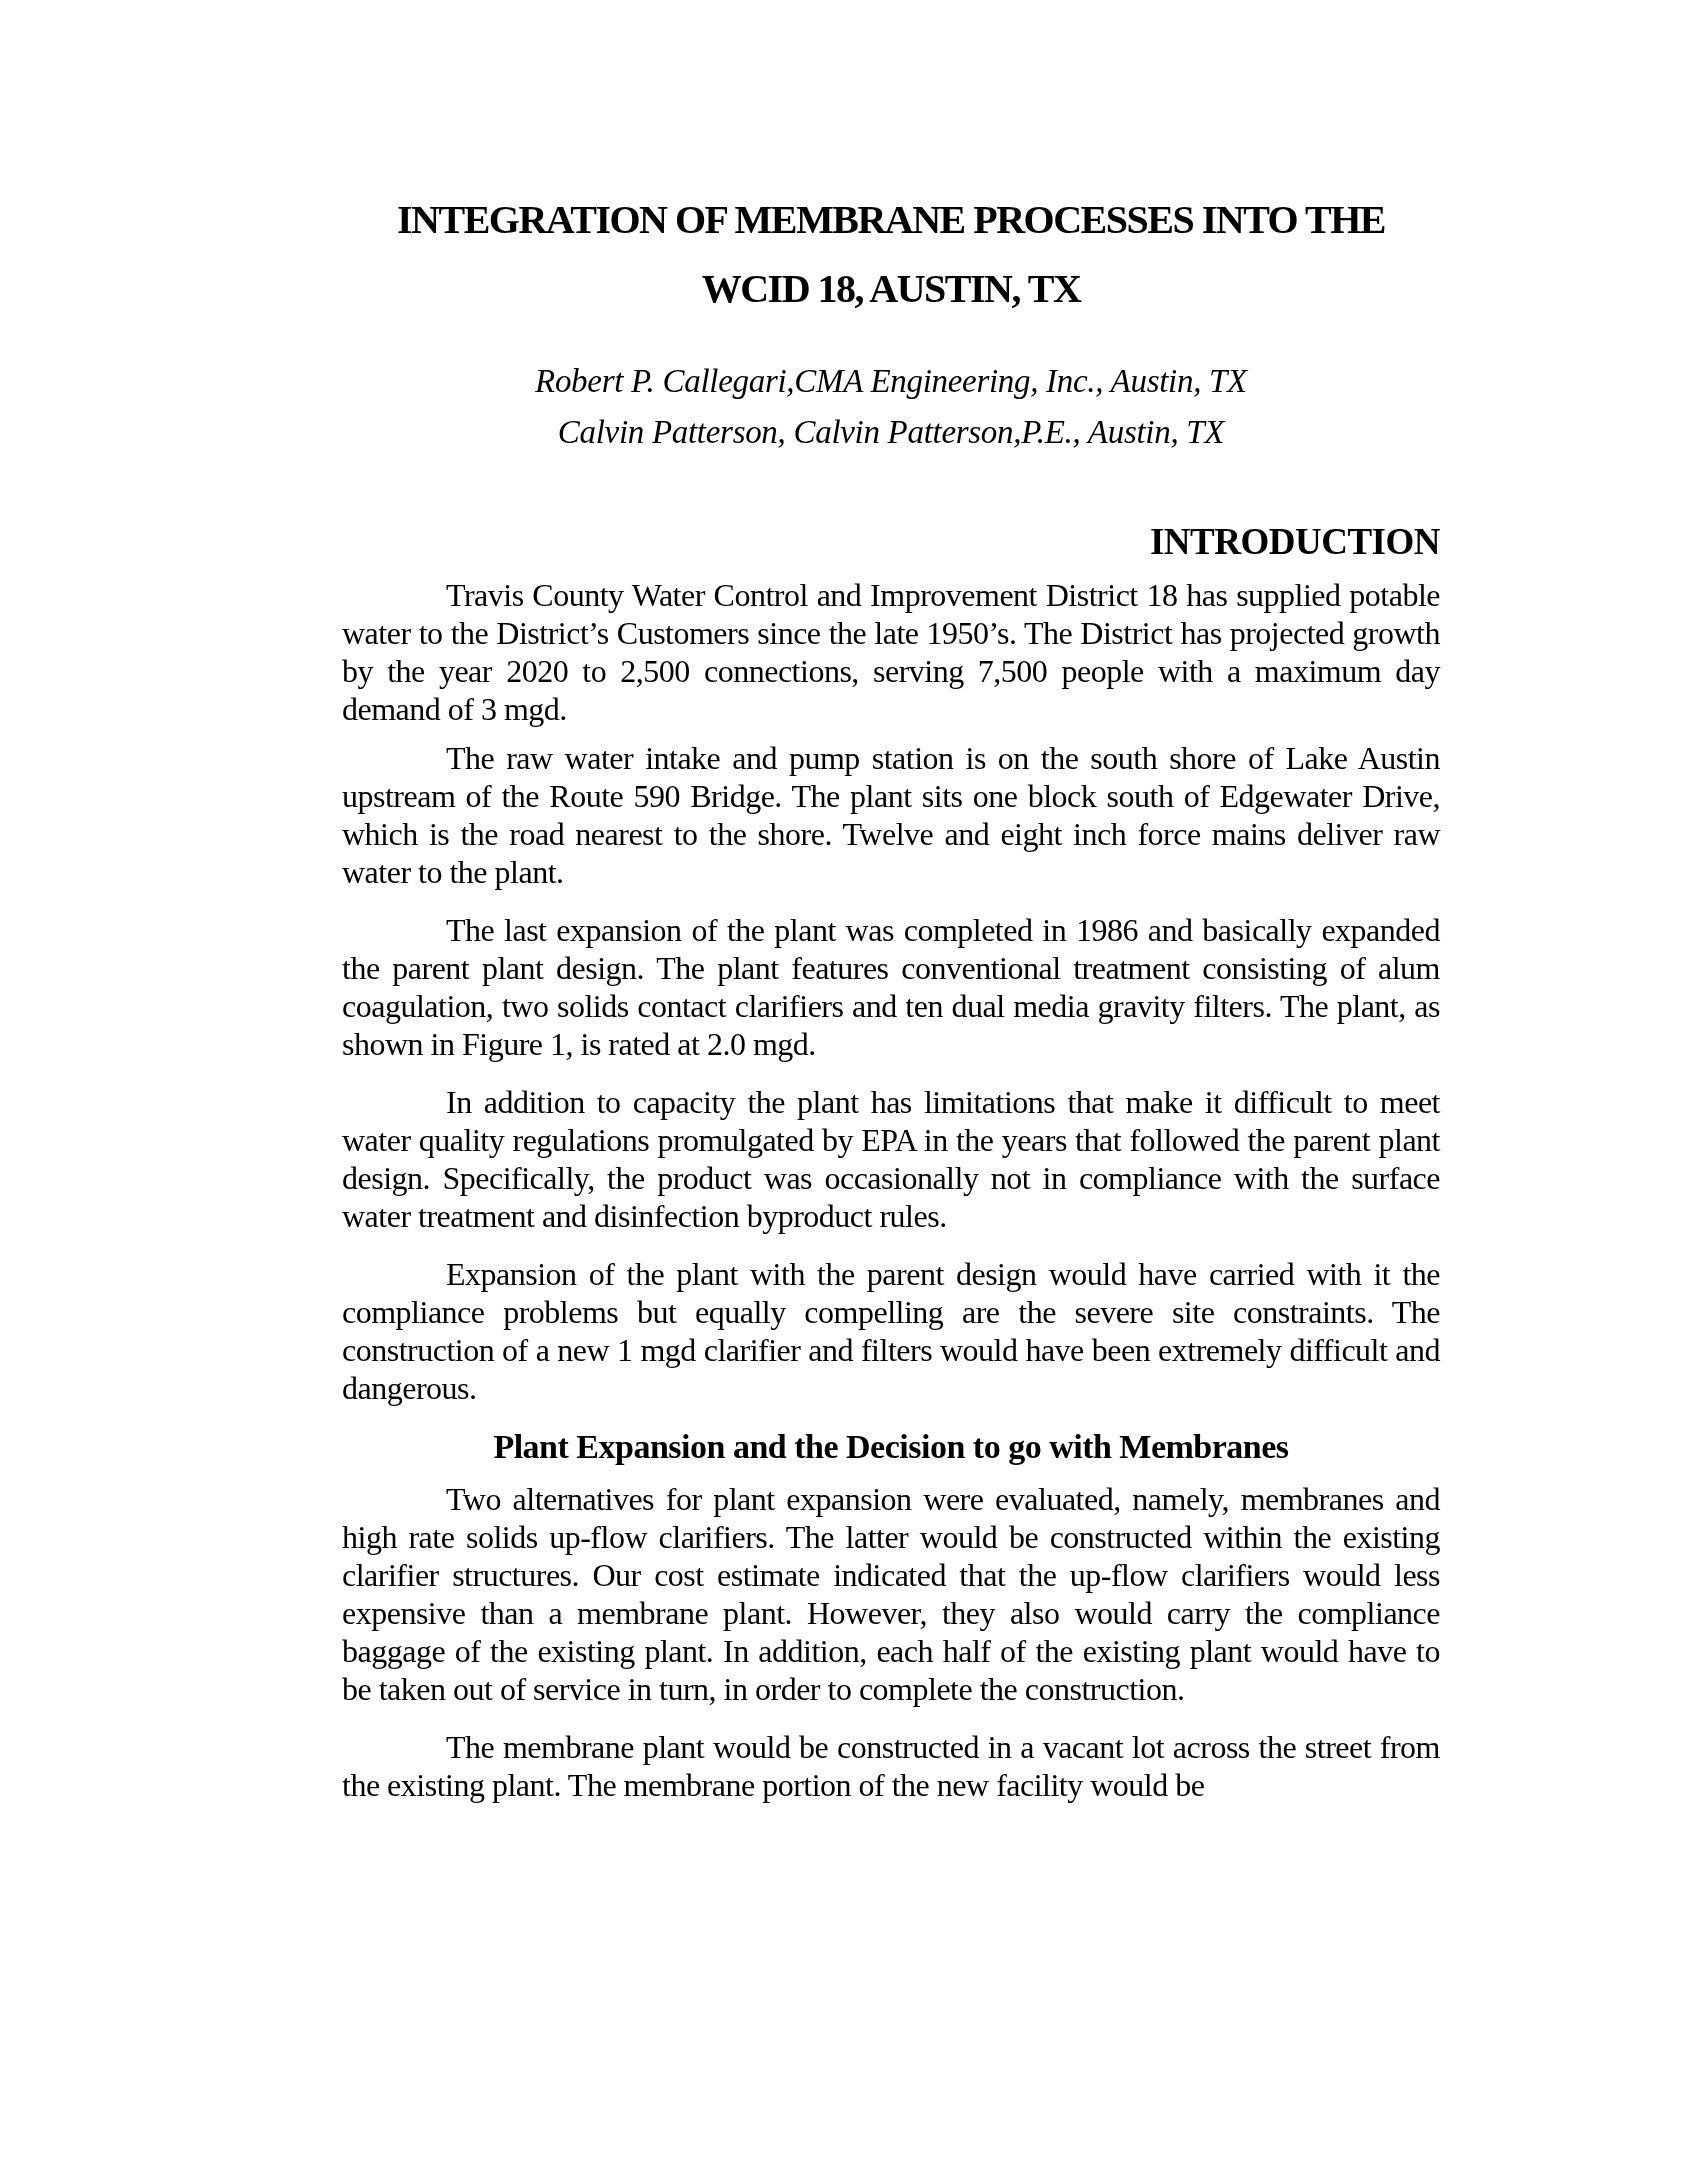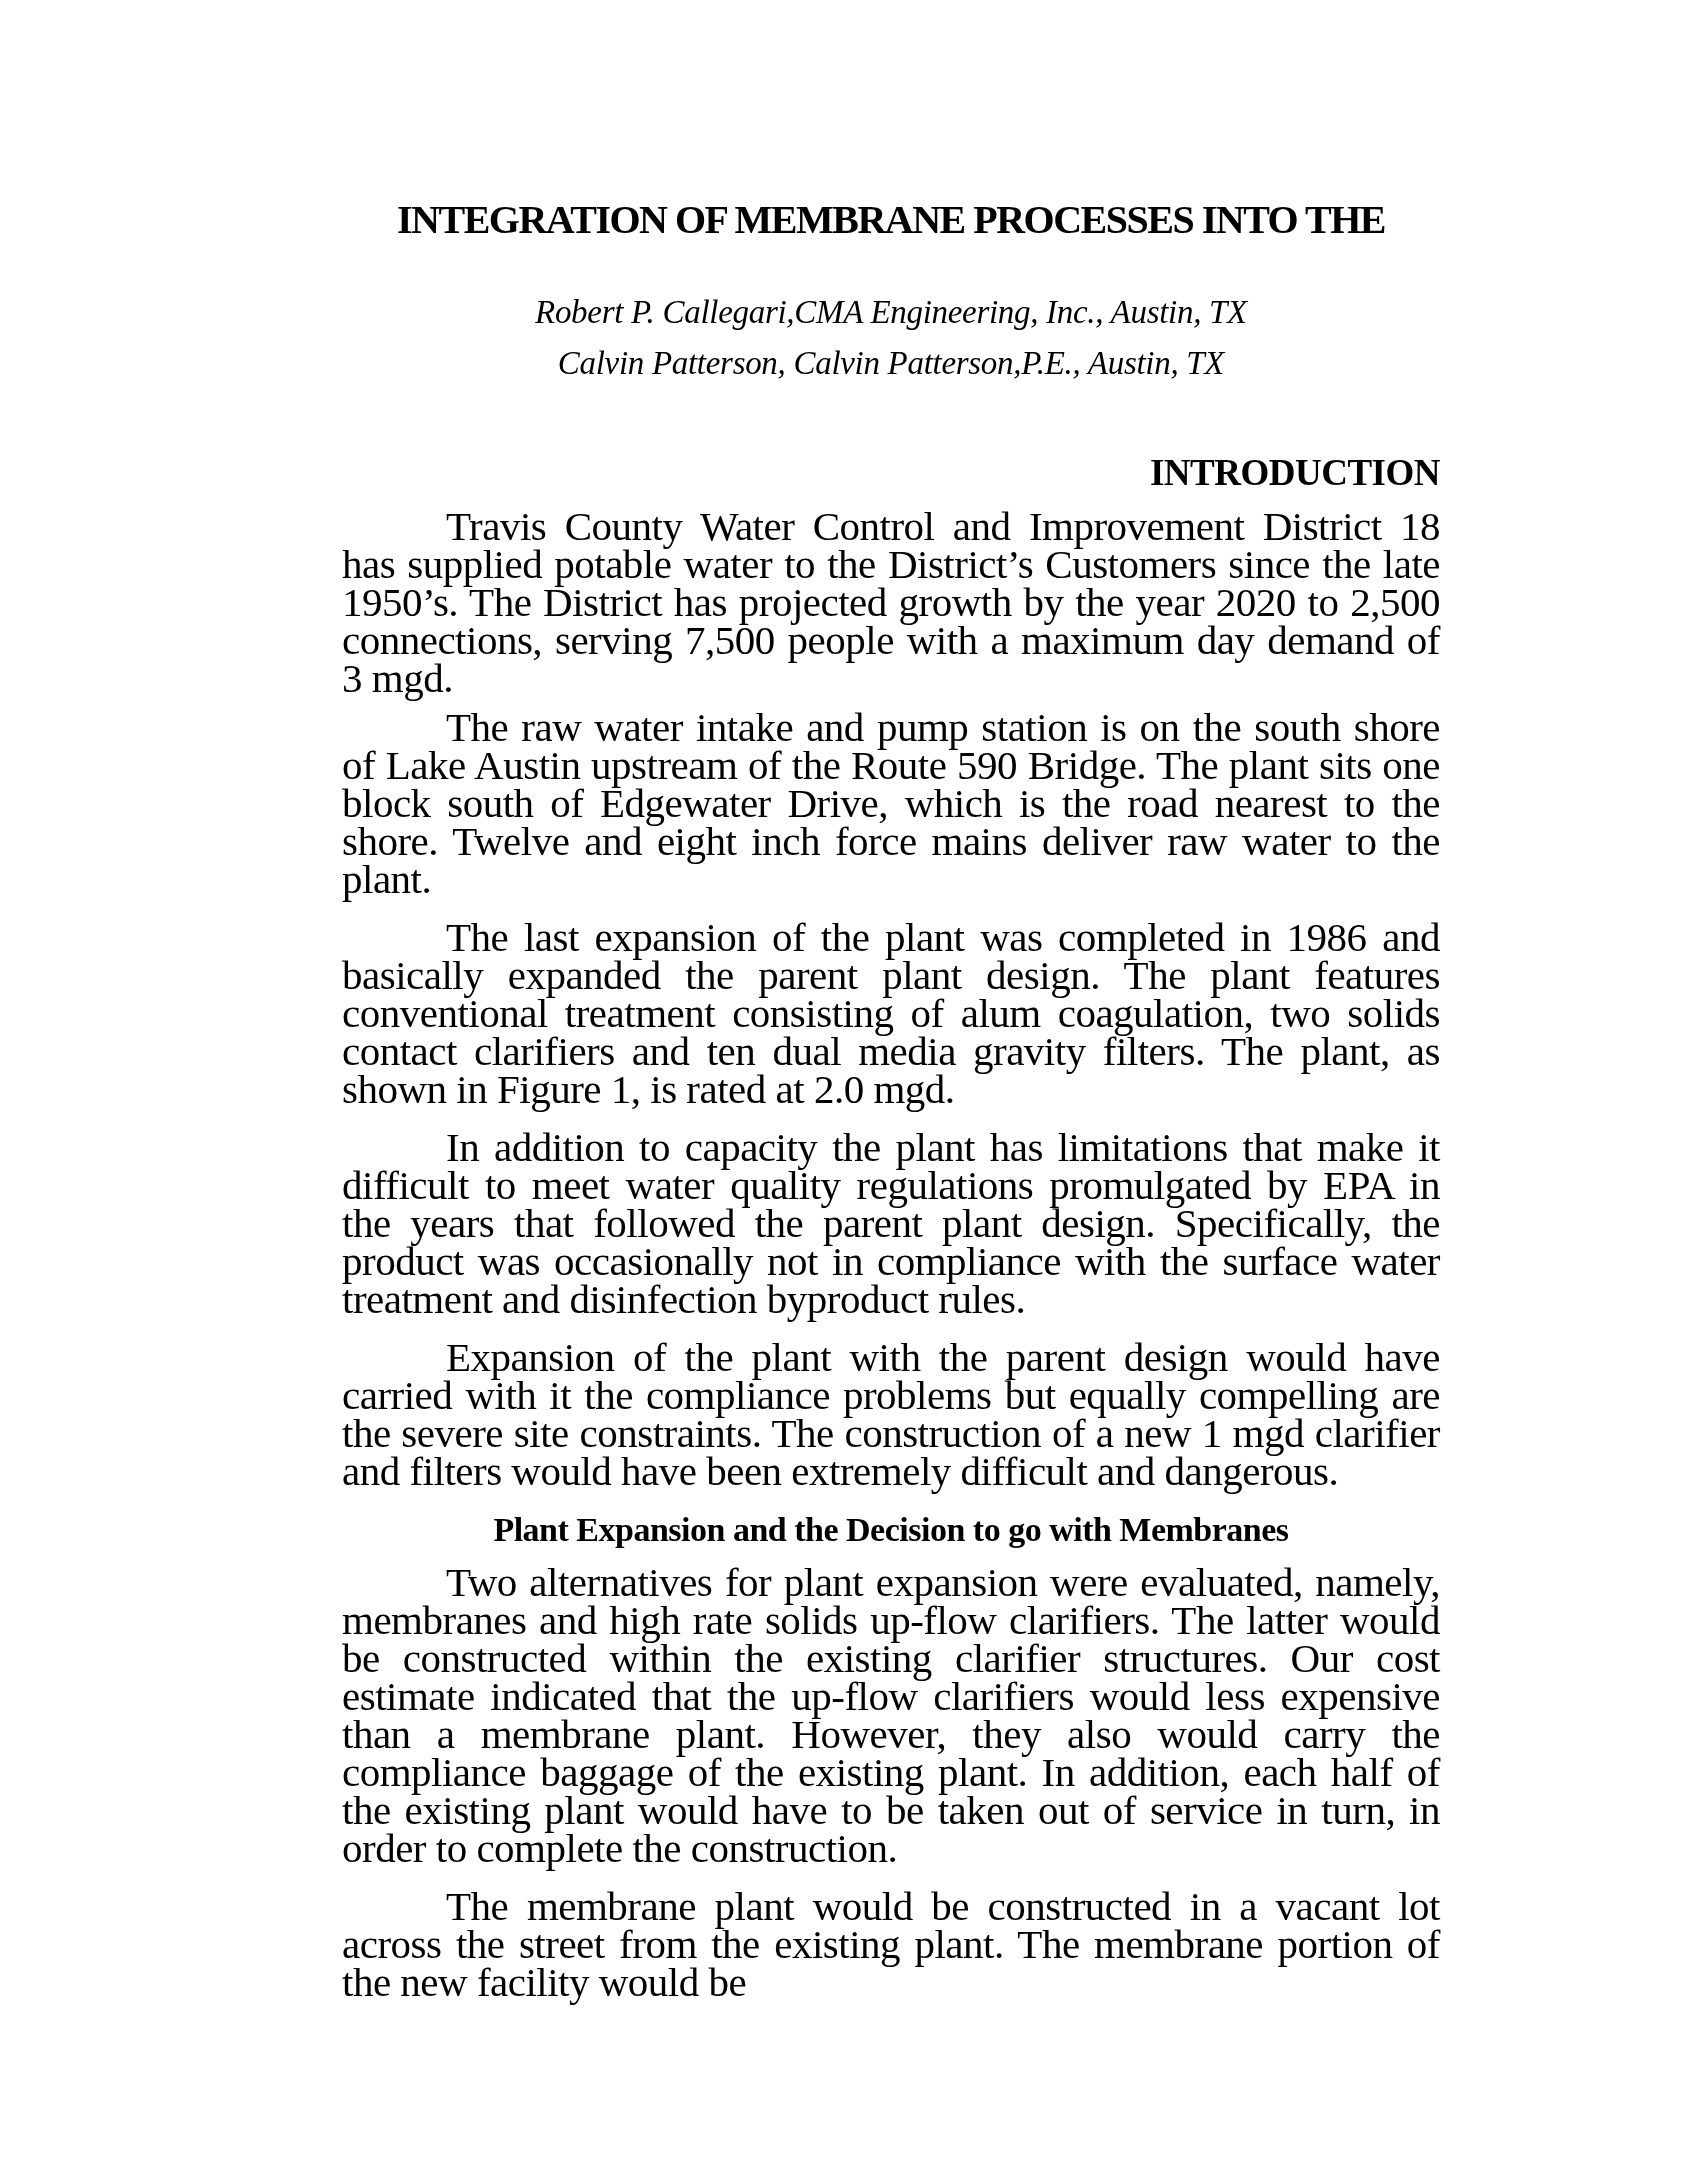--- a/index.html
+++ b/index.html
@@ -56,36 +56,37 @@
   }
   .subsection-heading {
     margin-top: 18px;
     font-size: 34px;
     font-weight: bold;
     line-height: 44px;
     text-align: center;
     letter-spacing: -0.5px;
   }
   .body-par {
-    font-size: 41px;
+    font-size: 32px;
     line-height: 38px;
     text-align: justify;
     text-indent: 104px;
     letter-spacing: -0.5px;
     margin: 20px 0 0 0;
   }
   .body-par.after-heading { margin-top: 11px; }
 </style>
 </head>
 <body>
 
 <div class="page">
   <div class="content">
 
     <div class="title-line first">INTEGRATION OF MEMBRANE PROCESSES INTO THE</div>
+    <div class="title-line third">WCID 18, AUSTIN, TX</div>
 
     <div class="author-line first">Robert P. Callegari,CMA Engineering, Inc., Austin, TX</div>
     <div class="author-line">Calvin Patterson, Calvin Patterson,P.E., Austin, TX</div>
 
     <div class="section-heading-centered">INTRODUCTION</div>
 
     <p class="body-par after-heading">Travis County Water Control and Improvement District 18 has supplied potable water to the District’s Customers since the late 1950’s.  The District has projected growth by the year 2020 to 2,500 connections, serving 7,500 people with a maximum day demand of 3 mgd.</p>
 
 
     <p class="body-par after-heading">The raw water intake and pump station is on the south shore of Lake Austin upstream of the Route 590 Bridge.  The plant sits one block south of Edgewater Drive, which is the road nearest to the shore.  Twelve and eight inch force mains deliver raw water to the plant.</p>

